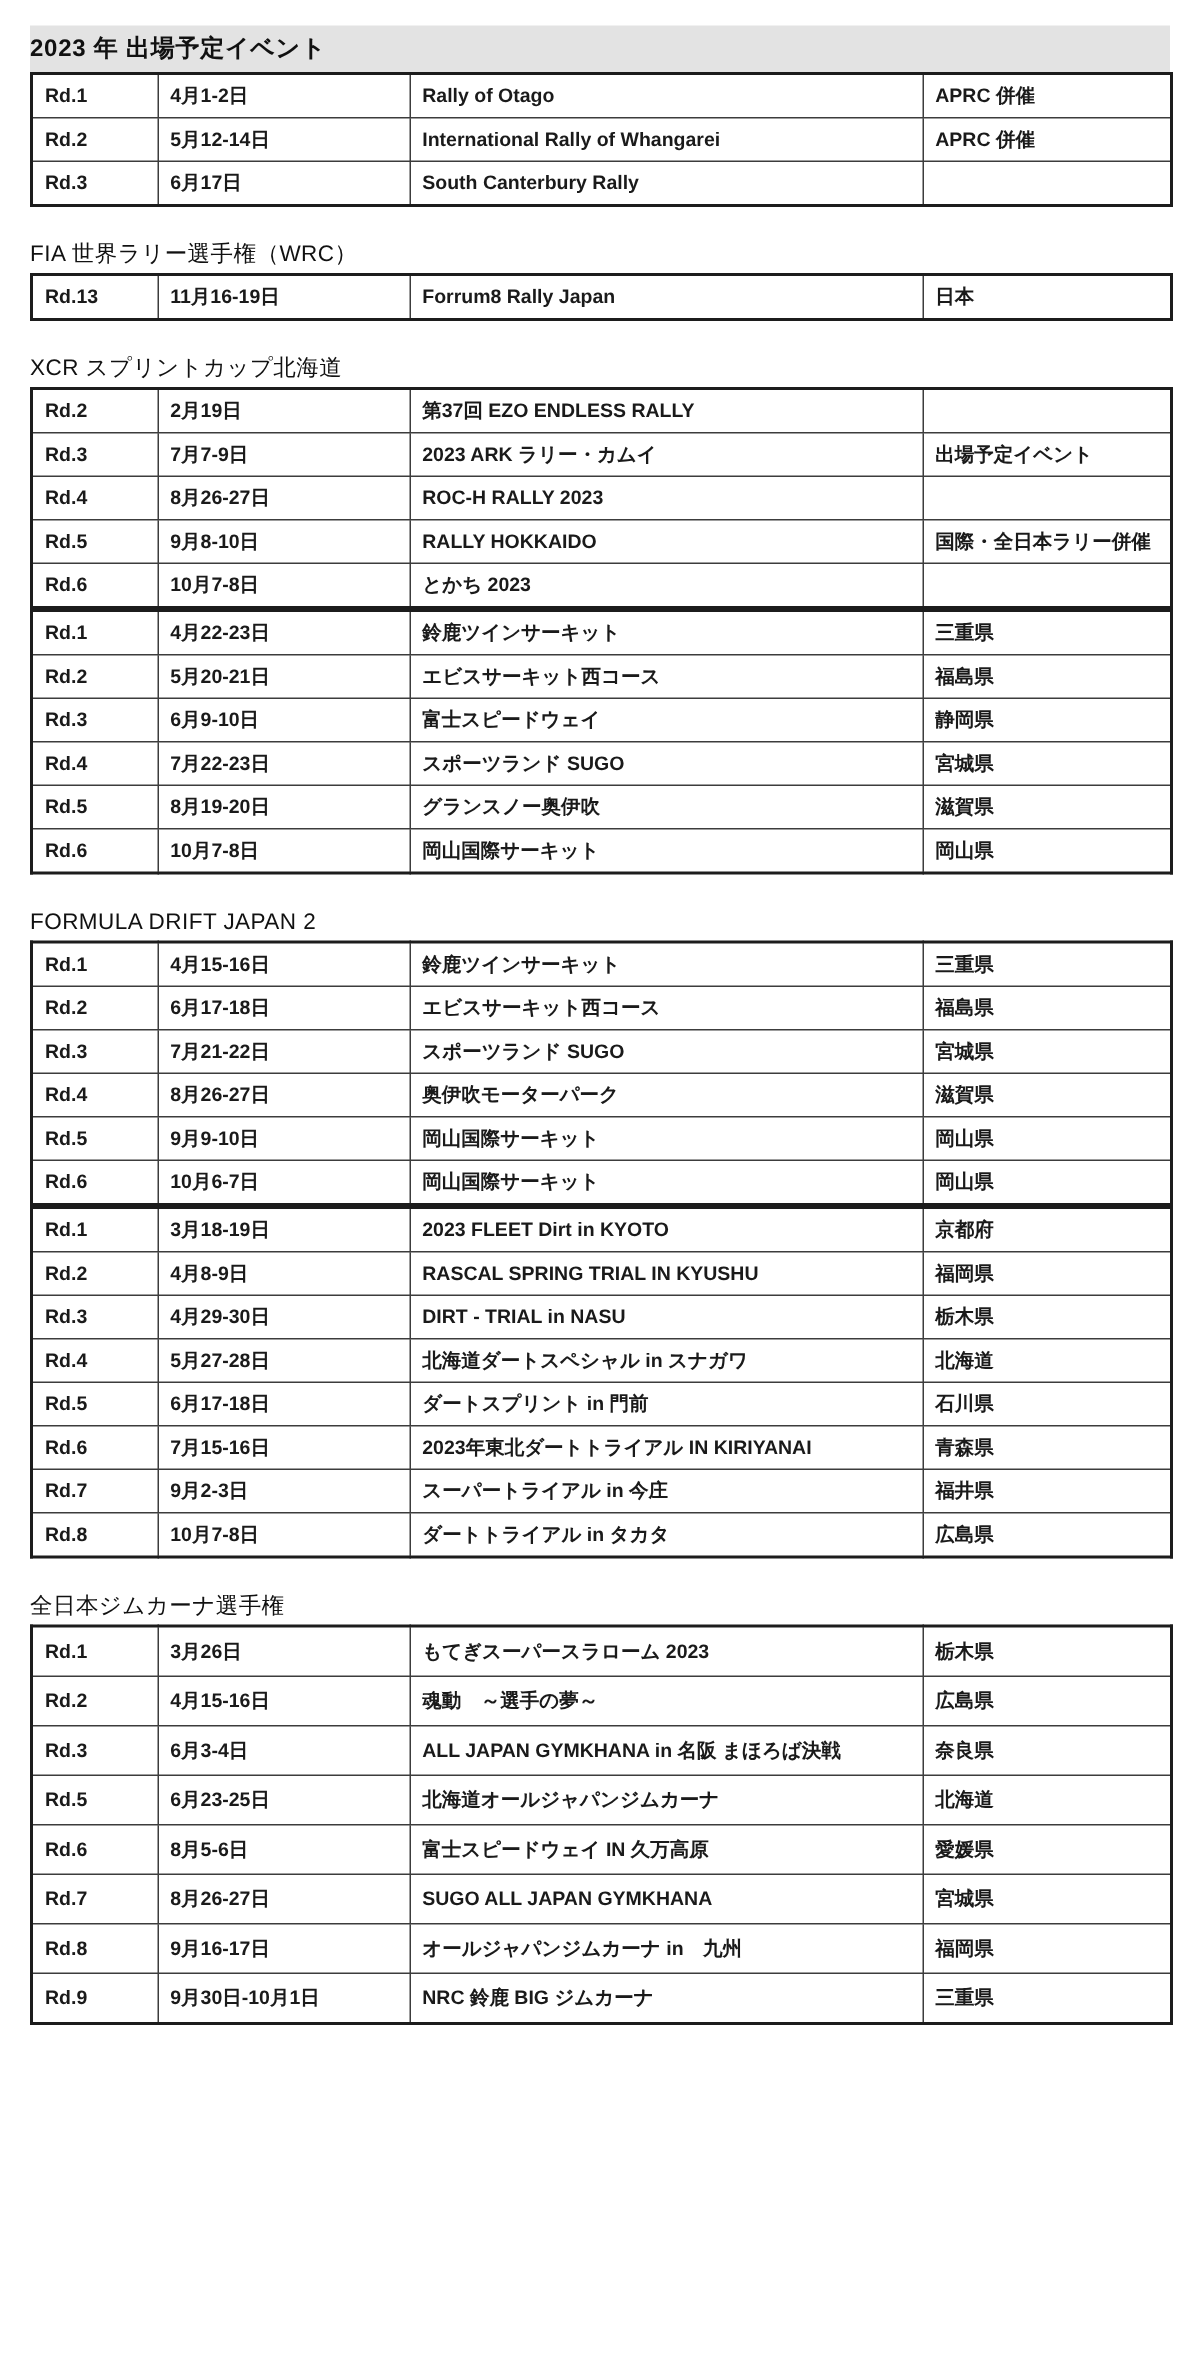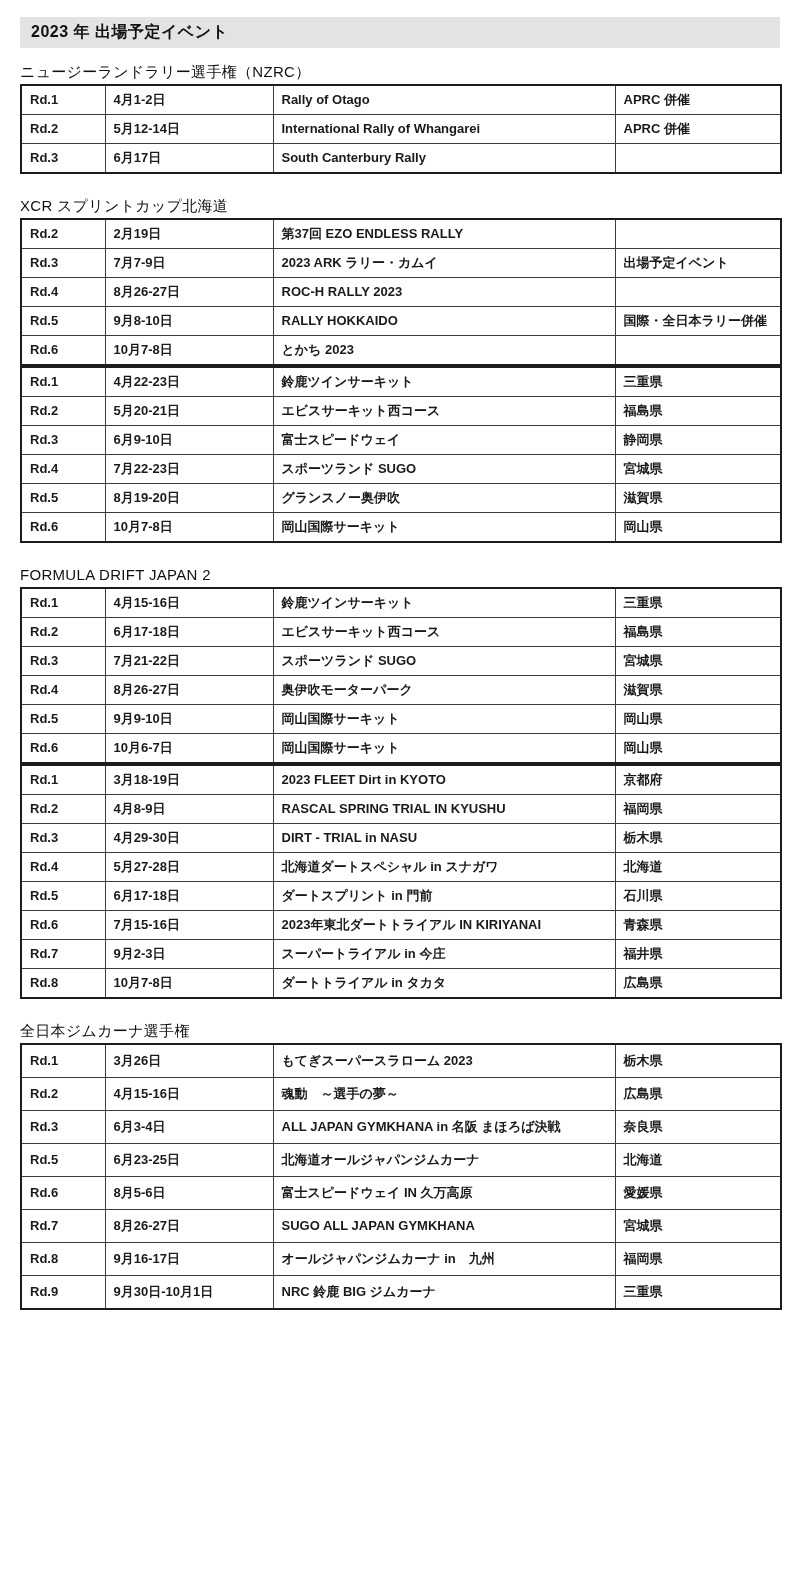--- a/index.html
+++ b/index.html
@@ -16,21 +16,20 @@
     font-family: "Liberation Sans", "DejaVu Sans", sans-serif;
     color: #1a1a1a;
   }
   .page-header {
     width: 760px;
     height: 31px;
     background: #e3e3e3;
     display: flex;
     align-items: center;
     box-sizing: border-box;
-    padding-left: 11px;
     font-size: 16px;
     font-weight: 700;
     color: #111111;
     letter-spacing: 0.5px;
   }
   .section { margin: 0; }
   .section-title {
     font-size: 15px;
     font-weight: 400;
     line-height: 20px;
@@ -67,21 +66,20 @@
 </style>
 </head>
 <body>
 
 <header class="page-header">
   <span>2023 年 出場予定イベント</span>
 </header>
 
 <main id="sections">
     <section class="section">
-      <h2 class="section-title">ニュージーランドラリー選手権（NZRC）</h2>
       <table class="schedule">
         <colgroup>
           <col class="c-round">
           <col class="c-date">
           <col class="c-event">
           <col class="c-note">
         </colgroup>
         <tbody>
           <tr>
             <td>Rd.1</td>
@@ -93,20 +91,39 @@
             <td>Rd.2</td>
             <td>5月12-14日</td>
             <td>International Rally of Whangarei</td>
             <td>APRC 併催</td>
           </tr>
           <tr>
             <td>Rd.3</td>
             <td>6月17日</td>
             <td>South Canterbury Rally</td>
             <td></td>
+          </tr>
+        </tbody>
+      </table>
+    </section>
+    <section class="section">
+      <h2 class="section-title">FIA 世界ラリー選手権（WRC）</h2>
+      <table class="schedule">
+        <colgroup>
+          <col class="c-round">
+          <col class="c-date">
+          <col class="c-event">
+          <col class="c-note">
+        </colgroup>
+        <tbody>
+          <tr>
+            <td>Rd.13</td>
+            <td>11月16-19日</td>
+            <td>Forrum8 Rally Japan</td>
+            <td>日本</td>
           </tr>
         </tbody>
       </table>
     </section>
     <section class="section">
       <h2 class="section-title">XCR スプリントカップ北海道</h2>
       <table class="schedule">
         <colgroup>
           <col class="c-round">
           <col class="c-date">

